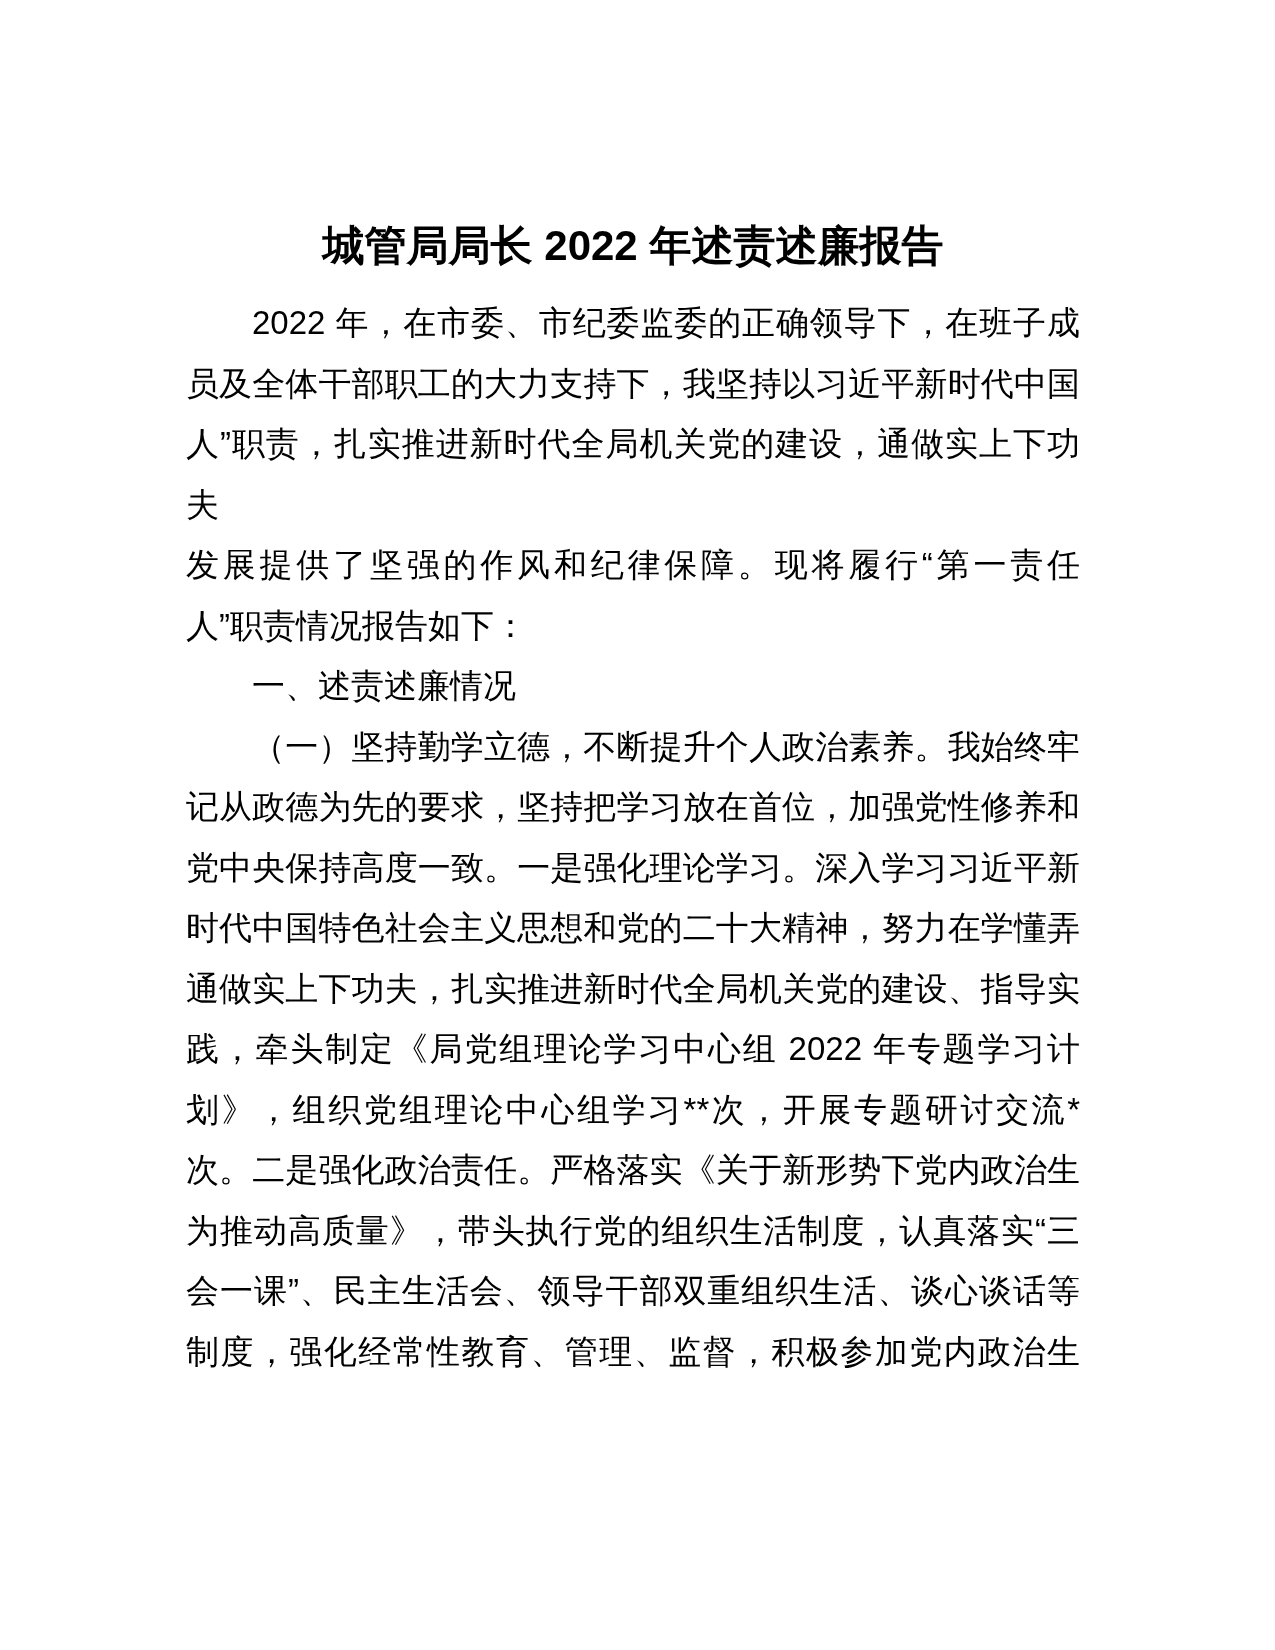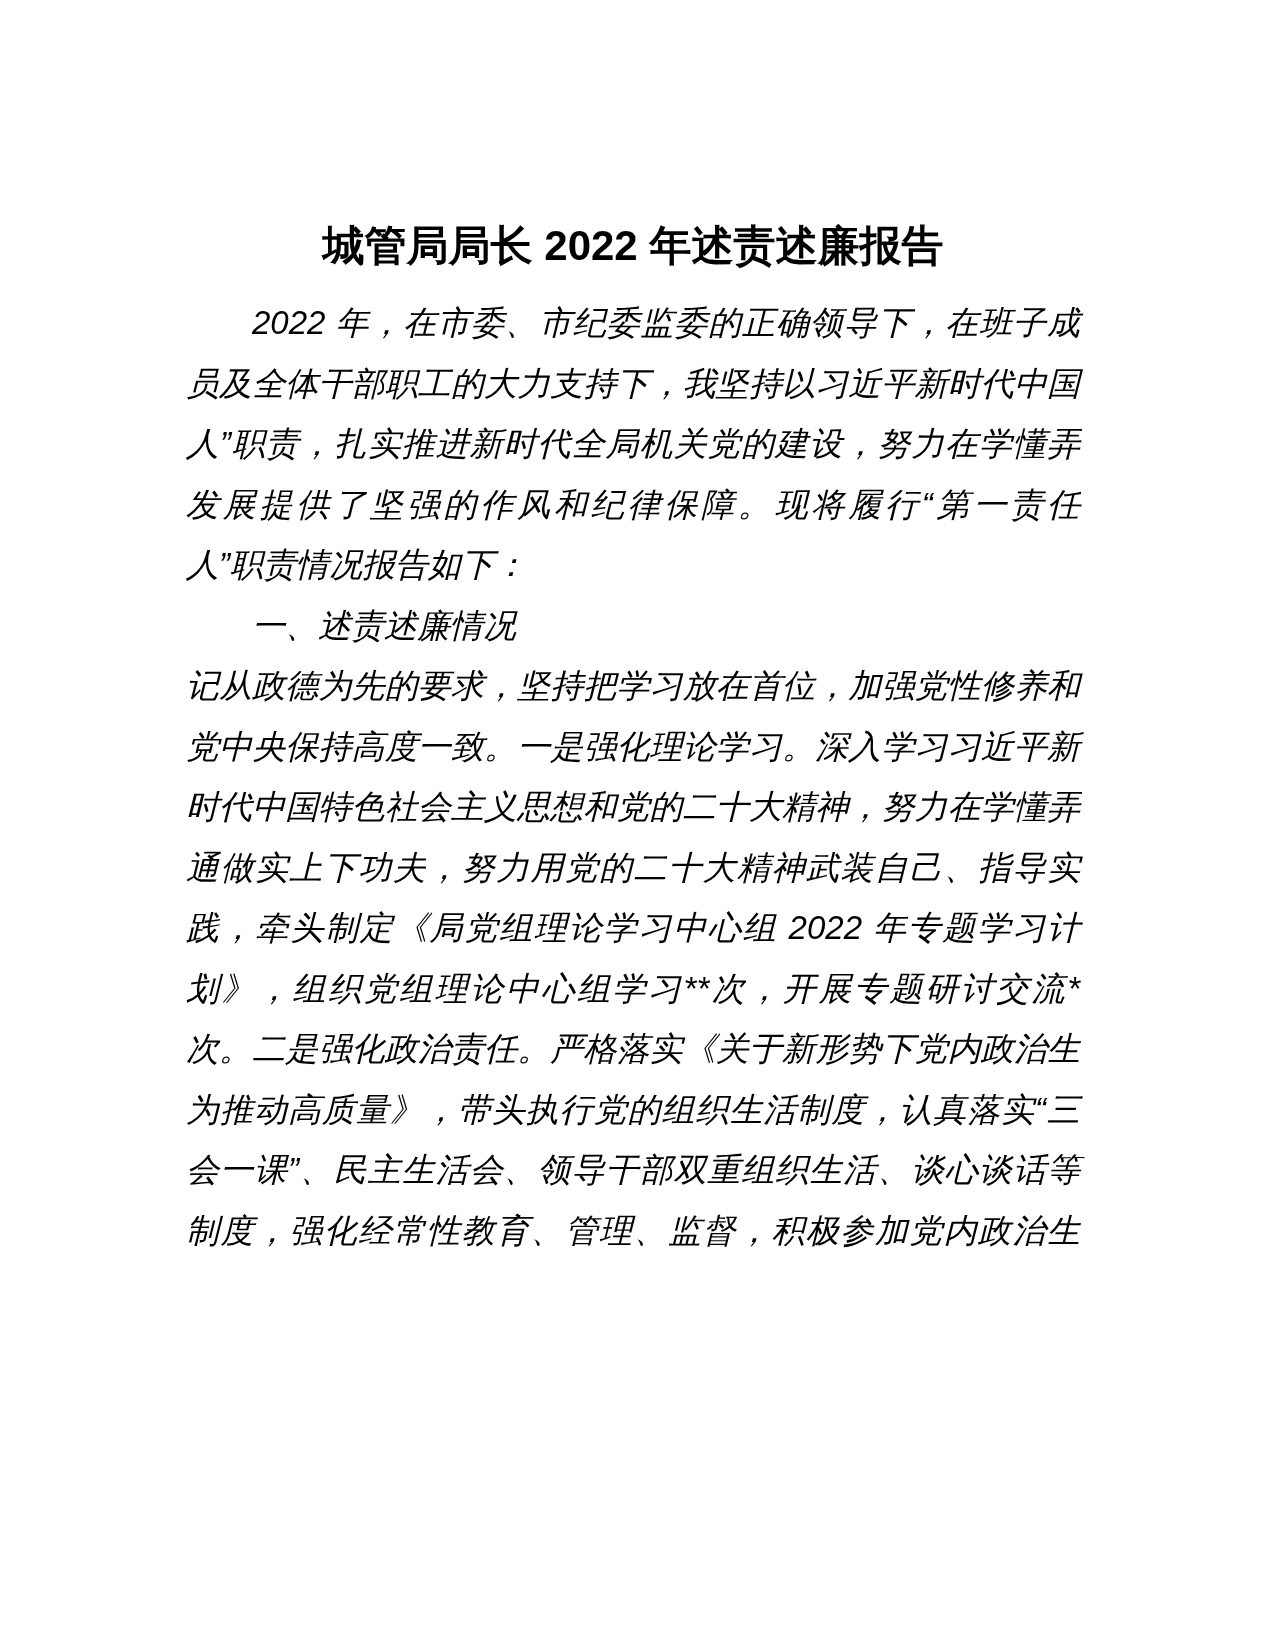--- a/index.html
+++ b/index.html
@@ -28,21 +28,20 @@
     font-size: 42px;
     line-height: 50px;
     font-weight: bold;
     text-align: center;
     white-space: nowrap;
   }
   .body-text {
     margin-top: 22px;
     font-size: 33px;
     line-height: 60.5px;
-    font-style: italic;
   }
   .line {
     text-align: justify;
     text-align-last: justify;
     text-justify: inter-ideograph;
   }
   .line.end {
     text-align: center;
     text-align-last: left;
   }
@@ -55,30 +54,31 @@
 
 <div class="page">
   <div class="doc">
 
     <h1 class="title">城管局局长 2022 年述责述廉报告</h1>
 
     <div class="body-text">
 
       <div class="line indent">2022 年，在市委、市纪委监委的正确领导下，在班子成</div>
       <div class="line">员及全体干部职工的大力支持下，我坚持以习近平新时代中国</div>
-      <div class="line">人”职责，扎实推进新时代全局机关党的建设，努力在学懂弄</div>
+      <div class="line">人”职责，扎实推进新时代全局机关党的建设，通做实上下功夫</div>
       <div class="line">发展提供了坚强的作风和纪律保障。现将履行“第一责任</div>
       <div class="line end">人”职责情况报告如下：</div>
 
       <div class="line end indent">一、述责述廉情况</div>
 
+      <div class="line indent">（一）坚持勤学立德，不断提升个人政治素养。我始终牢</div>
       <div class="line">记从政德为先的要求，坚持把学习放在首位，加强党性修养和</div>
       <div class="line">党中央保持高度一致。一是强化理论学习。深入学习习近平新</div>
       <div class="line">时代中国特色社会主义思想和党的二十大精神，努力在学懂弄</div>
-      <div class="line">通做实上下功夫，努力用党的二十大精神武装自己、指导实</div>
+      <div class="line">通做实上下功夫，扎实推进新时代全局机关党的建设、指导实</div>
       <div class="line">践，牵头制定《局党组理论学习中心组 2022 年专题学习计</div>
       <div class="line">划》，组织党组理论中心组学习**次，开展专题研讨交流*</div>
       <div class="line">次。二是强化政治责任。严格落实《关于新形势下党内政治生</div>
       <div class="line">为推动高质量》，带头执行党的组织生活制度，认真落实“三</div>
       <div class="line">会一课”、民主生活会、领导干部双重组织生活、谈心谈话等</div>
       <div class="line">制度，强化经常性教育、管理、监督，积极参加党内政治生</div>
     </div>
 
   </div>
 </div>

